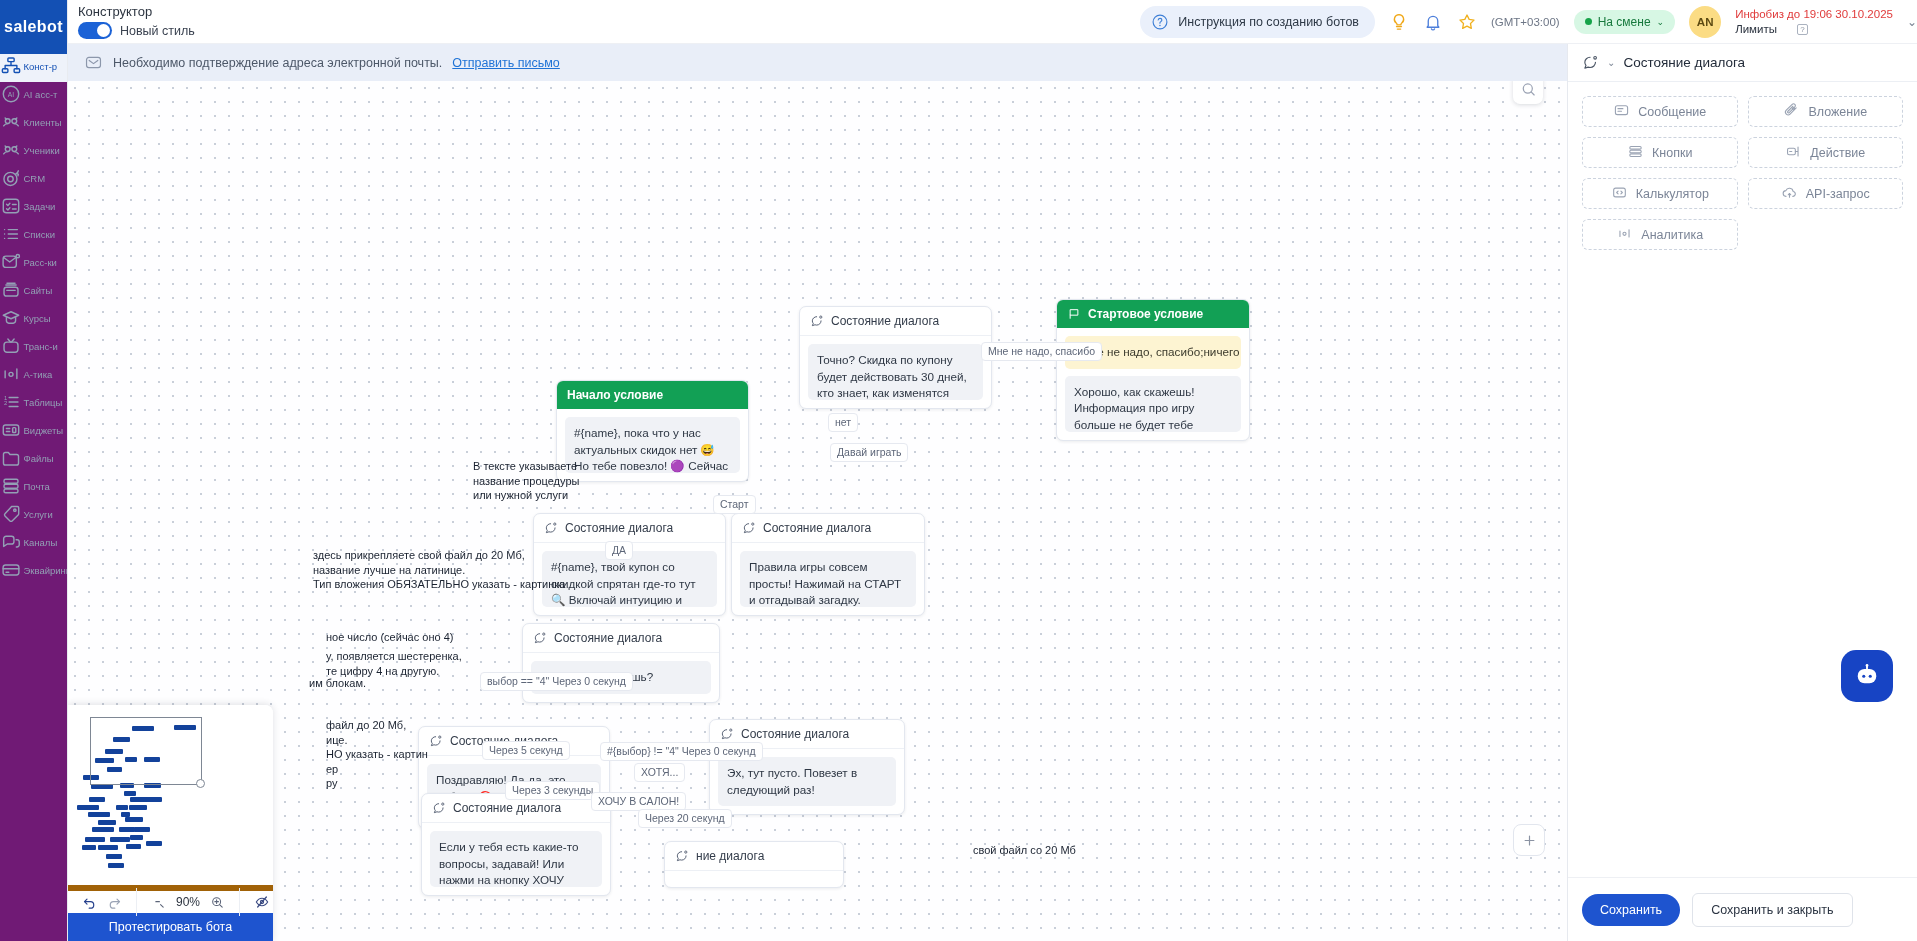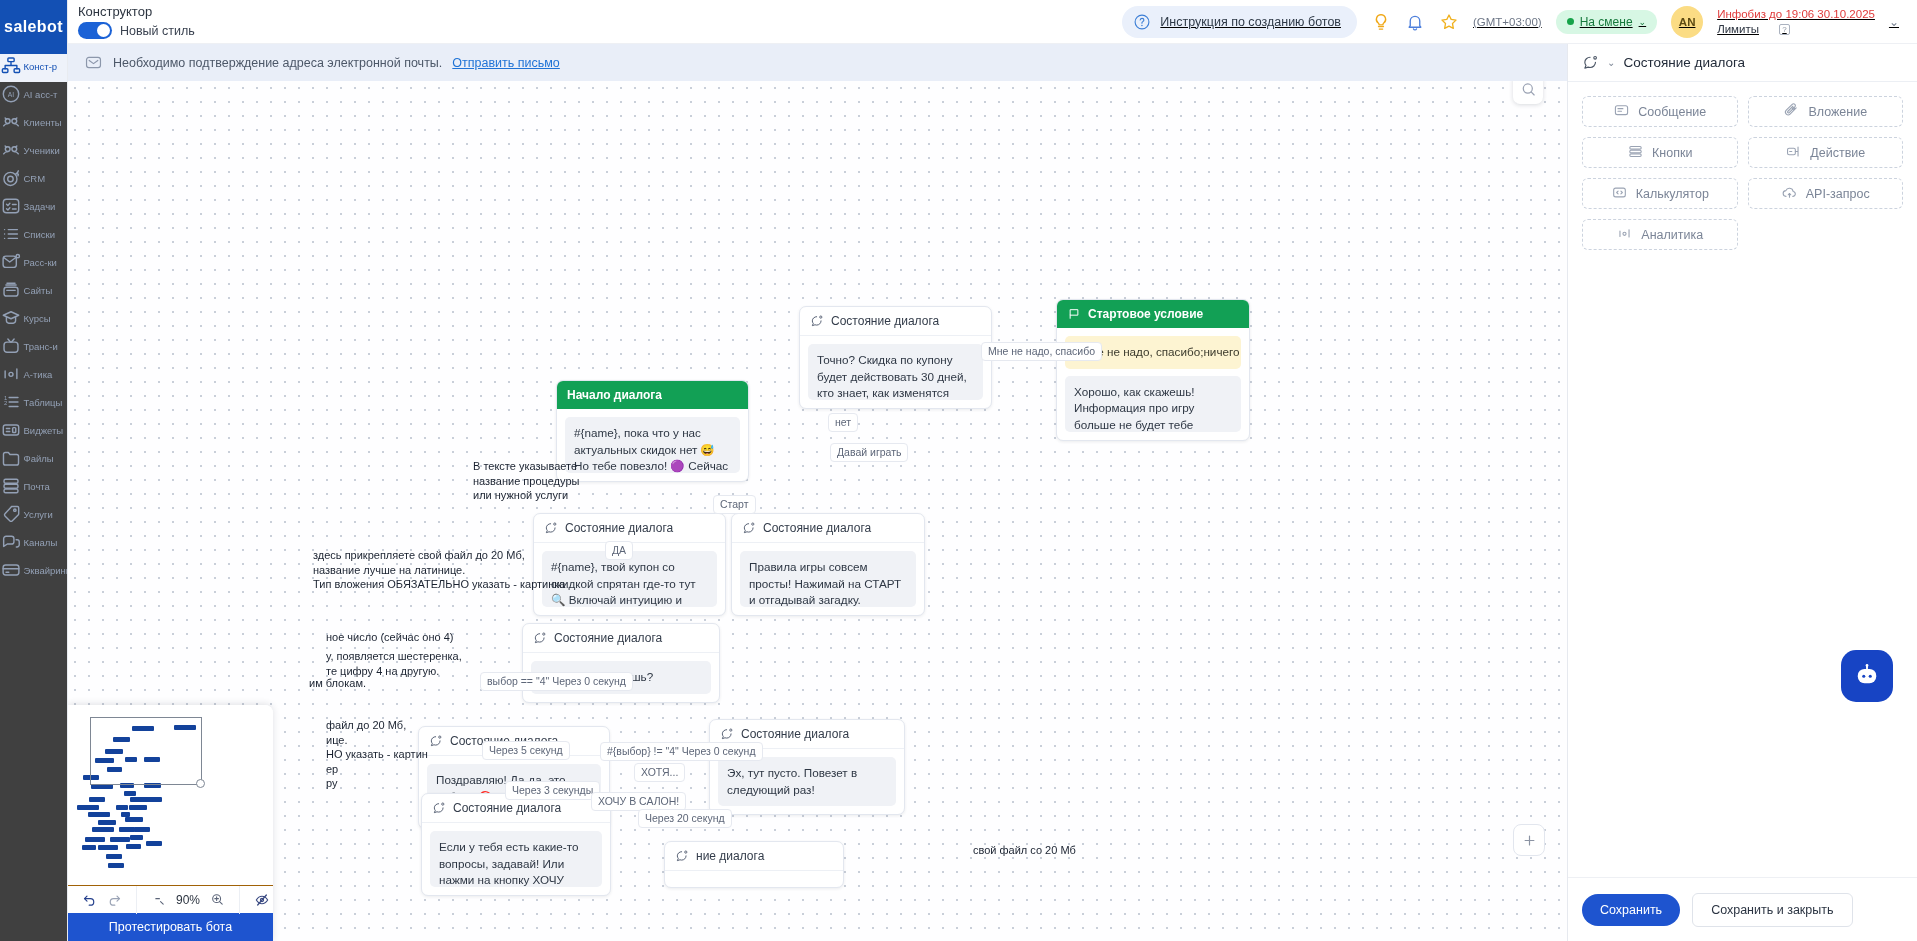--- a/index.html
+++ b/index.html
@@ -7,21 +7,21 @@
     width: 1917px; height: 941px;
     font-family: "Liberation Sans", sans-serif;
     overflow: hidden;
     background: #ffffff;
   }
   #app { position: relative; width: 1917px; height: 941px; }
 
   
   #rail {
     position: absolute; left: 0; top: 0; width: 68px; height: 941px;
-    background: #404040; border-right: 1px solid #e8ebf0;
+    background: #701a75; border-right: 1px solid #e8ebf0;
     display: flex; flex-direction: column; align-items: center;
     z-index: 40; overflow: hidden;
   }
   #logo-box {
     width: 68px; height: 54px; background: #1350b4;
     display: flex; align-items: center; justify-content: center; flex: none;
   }
   #logo-text { color: #fff; font-size: 16px; font-weight: 600; letter-spacing: .4px; }
   .rail-item {
     width: 68px; flex: none; padding: 1px 0 5px;
@@ -44,21 +44,21 @@
   #style-toggle {
     width: 34px; height: 17px; border-radius: 9px; background: #1b62d6;
     position: relative; cursor: pointer; flex: none;
   }
   #style-toggle::after {
     content: ""; position: absolute; right: 2px; top: 2px;
     width: 13px; height: 13px; border-radius: 50%; background: #fff;
   }
   #style-label { font-size: 12.5px; color: #3a4250; }
 
-  #topbar-right { margin-left: auto; display: flex; align-items: center; gap: 14px; padding-right: 18px; text-decoration: underline; }
+  #topbar-right { margin-left: auto; display: flex; align-items: center; gap: 14px; padding-right: 0; }
   #help-pill {
     display: flex; align-items: center; gap: 9px;
     background: #eaf0fb; border-radius: 18px; padding: 7px 16px 7px 11px;
     cursor: pointer;
   }
   #help-pill-label { font-size: 12.5px; color: #2e3947; }
   .ti { width: 20px; height: 20px; cursor: pointer; }
   #gmt { font-size: 11.5px; color: #6d7686; }
   #shift-pill {
     display: flex; align-items: center; gap: 6px;
@@ -159,21 +159,21 @@
   #mm-view {
     position: absolute; left: 22px; top: 12px; width: 112px; height: 68px;
     border: 1.6px solid #7e8794;
   }
   #mm-handle {
     position: absolute; left: 128px; top: 74px; width: 9px; height: 9px;
     border: 1.6px solid #7e8794; border-radius: 50%; background: #fff; cursor: nwse-resize;
   }
   #mm-tools {
     height: 28px; display: flex; align-items: center;
-    border-top: 1px solid #a16207; font-size: 12px; color: #3a4250;
+    border-top: 6px solid #a16207; font-size: 12px; color: #3a4250;
   }
   .mm-group { display: flex; align-items: center; gap: 2px; height: 28px; padding: 0 10px; }
   .mm-group + .mm-group { border-left: 1px solid #eceff4; }
   .mm-btn {
     width: 23px; height: 23px; display: flex; align-items: center; justify-content: center;
     cursor: pointer; color: #33416b;
   }
   #zoom-val { font-size: 12px; color: #2c3440; min-width: 32px; text-align: center; }
   #test-bot {
     height: 28px; background: #1e54cf; color: #fff; font-size: 12.5px;
@@ -529,21 +529,21 @@
                 <circle cx="6.4" cy="12" r="3.1" stroke="#c9a227" stroke-width="1.8"></circle>
                 <path d="M9.5 12h10M16 12v3.2M19.3 12v2.4" stroke="#c9a227" stroke-width="1.8" stroke-linecap="round"></path>
               </svg>
               <span>Мне не надо, спасибо;ничего мн...</span>
             </div>
             <div class="bubble" style="margin-top: 7px;">Хорошо, как скажешь! Информация про игру больше не будет тебе приходить 🌷</div>
           </div>
         </div>
         <div class="node green" style="left: 488px; top: 299px; width: 193px;">
           <div class="node-head">
-            <span>Начало диалога</span>
+            <span>Начало условие</span>
           </div>
           <div class="node-body">
             <div class="bubble" style="margin-top: 0px;">#{name}, пока что у нас актуальных скидок нет 😅 Но тебе повезло! 🟣 Сейчас ты можешь сыграть в игру и...</div>
           </div>
         </div>
         <div class="node" style="left: 465px; top: 432px; width: 193px;">
           <div class="node-head">
             <svg width="14" height="14" viewBox="0 0 24 24" fill="none">
               <path d="M19 11.8c0 4-3.4 7.2-7.6 7.2-1 0-2-.2-2.9-.5L4 20l1.6-3.8A7 7 0 0 1 4 11.8c0-4 3.4-7.2 7.4-7.2" stroke="#566073" stroke-width="1.7" stroke-linecap="round" stroke-linejoin="round"></path>
               <circle cx="18.5" cy="5.3" r="1.9" stroke="#566073" stroke-width="1.6"></circle>

